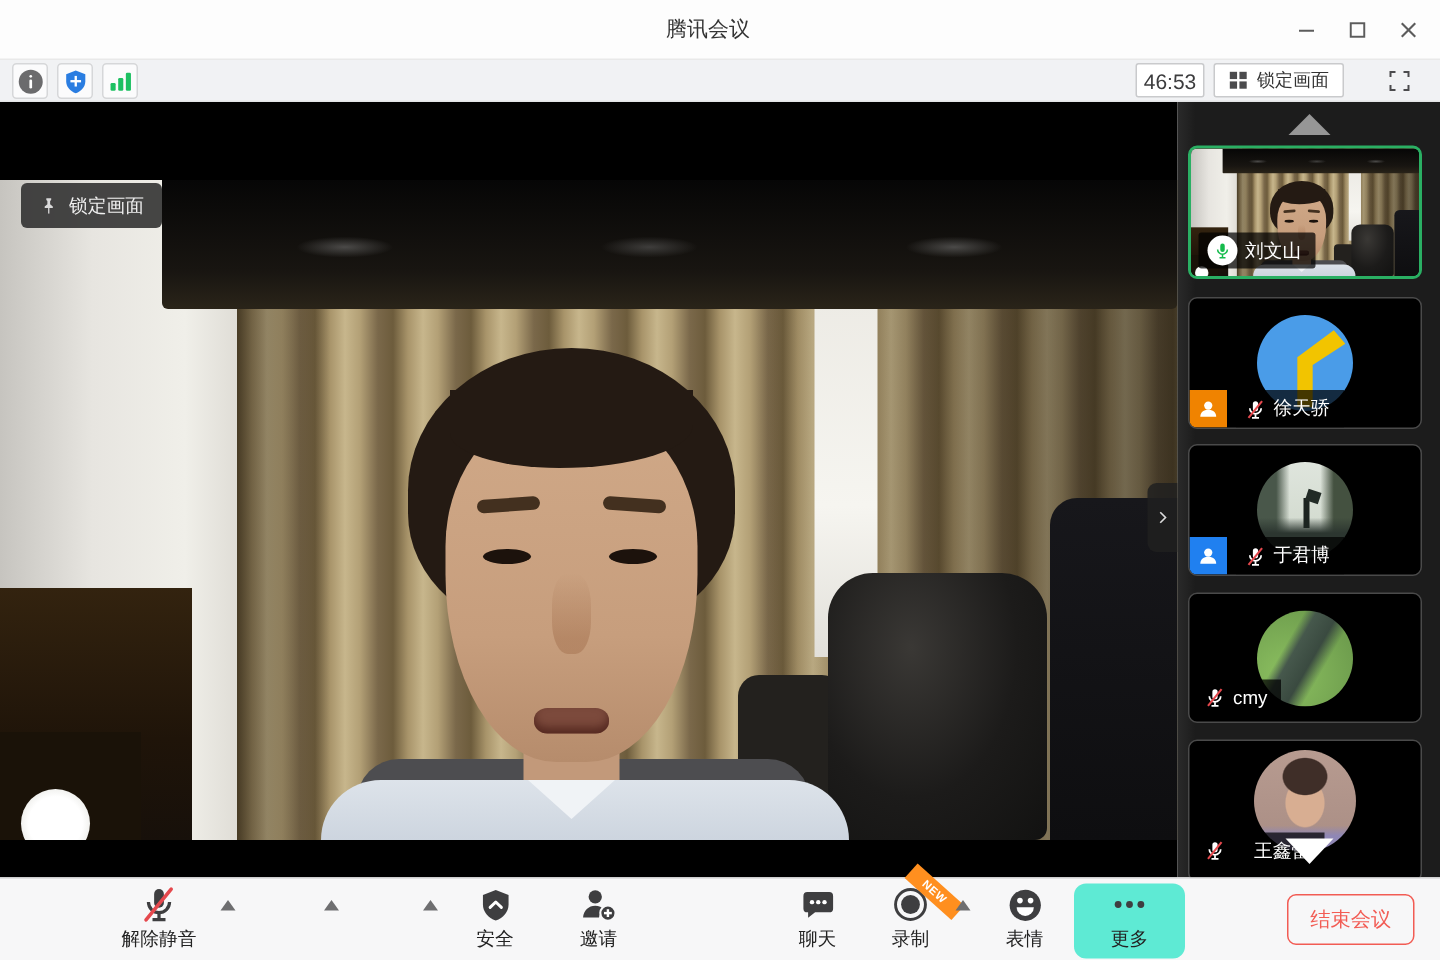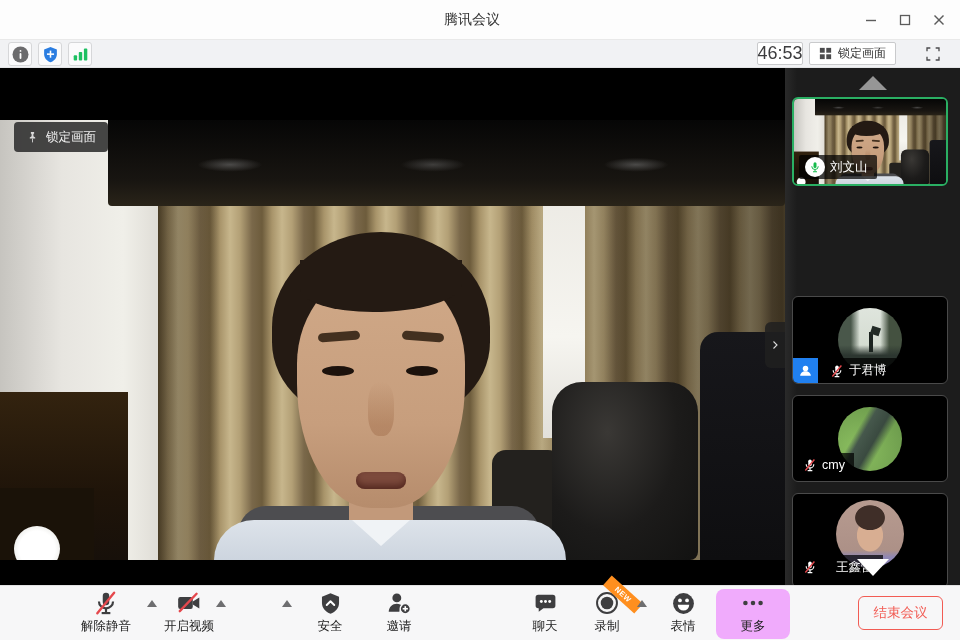--- a/index.html
+++ b/index.html
@@ -10,21 +10,21 @@
   
   .titlebar { position:absolute; left:0; top:0; width:960px; height:40px; background:#fdfdfd; border-bottom:1px solid #e9e9e9; }
   .title { position:absolute; left:0; right:16px; top:0; height:40px; line-height:38px; text-align:center; font-size:14px; color:#333; }
   .win-controls { position:absolute; right:4px; top:0; height:40px; display:flex; align-items:center; }
   .win-btn { width:34px; height:30px; display:flex; align-items:center; justify-content:center; background:transparent; border:none; cursor:default; }
 
   
   .statusbar { position:absolute; left:0; top:40px; width:960px; height:28px; background:#f1f2f4; border-bottom:1px solid #e3e4e6; }
   .sb-left { position:absolute; left:8px; top:2px; display:flex; gap:6px; }
   .sb-btn { width:24px; height:24px; background:#fbfbfc; border:1px solid #d6d7d9; border-radius:3px; display:flex; align-items:center; justify-content:center; }
-  .timer-box { position:absolute; left:757px; top:2px; width:46px; height:23px; background:#fff; border:1px solid #c9cacc; border-radius:2px; font-size:18px; color:#3c3c3e; display:flex; align-items:center; justify-content:center; }
+  .timer-box { position:absolute; left:757px; top:2px; width:46px; height:23px; background:#fff; border:1px solid #c9cacc; border-radius:2px; font-size:14px; color:#3c3c3e; display:flex; align-items:center; justify-content:center; }
   .gallery-btn { position:absolute; left:809px; top:2px; height:23px; padding:0 9px; background:#fff; border:1px solid #c9cacc; border-radius:2px; display:flex; align-items:center; gap:6px; font-size:12px; color:#333; }
   .fullscreen-btn { position:absolute; left:920px; top:2px; width:26px; height:24px; background:transparent; border:none; display:flex; align-items:center; justify-content:center; }
 
   
   .main { position:absolute; left:0; top:68px; width:960px; height:524px; }
   .video-area { position:absolute; left:0; top:0; width:785px; height:517px; background:#000; overflow:hidden; }
 
   
   .scene { position:absolute; left:0; top:52px; width:785px; height:440px; overflow:hidden; background:#9c8a60; }
   .scene > div { position:absolute; }
@@ -121,21 +121,21 @@
               border-bottom:7px solid #6e6e70; background:none; }
   .i-mute { left:66px; }   .c1 { left:147px; }
   .i-video { left:149px; } .c2 { left:216px; }
   .i-share { left:215px; } .c3 { left:282px; }
   .i-sec { left:290px; }
   .i-invite { left:359px; }
   .i-members { left:415px; width:110px; }
   .i-chat { left:505px;font-family:Liberation Mono, monospace; }
   .i-record { left:567px; } .c4 { left:637px; }
   .i-emoji { left:643px; }
-  .i-more { left:716px; width:74px; background:#f0abfc; border-radius:8px; }
+  .i-more { left:716px; width:74px; background:#5eead4; border-radius:8px; }
   .new-ribbon { position:absolute; top:-1px; right:-24px; width:42px; height:13px; background:#ff8f1f; transform:rotate(42deg);
                 color:#fff; font-size:7.5px; font-weight:bold; text-align:center; line-height:13px; letter-spacing:.5px; }
   .end-btn { position:absolute; left:858px; top:10px; width:85px; height:34px; background:transparent; border:1px solid #f25c54;
              border-radius:6px; color:#f25c54; font-size:13.5px; display:flex; align-items:center; justify-content:center; }
 </style>
 </head>
 <body>
 
 <div class="app">
 
@@ -283,20 +283,41 @@
               <path d="M12 2.5a3 3 0 0 1 3 3V11a3 3 0 0 1-6 0V5.5a3 3 0 0 1 3-3z" fill="#15bb4c"></path>
               <path d="M5.5 10.5a6.5 6.5 0 0 0 13 0" fill="none" stroke="#15bb4c" stroke-width="2"></path>
               <line x1="12" y1="17.3" x2="12" y2="21" stroke="#15bb4c" stroke-width="2"></line>
               <line x1="8" y1="21.5" x2="16" y2="21.5" stroke="#15bb4c" stroke-width="2"></line>
             </svg>
           </span>
           <span>刘文山</span>
         </div>
       </div>
 
+      <div class="thumb t2">
+        <div class="avatar av-xu">
+            <div class="corner"></div>
+          </div>
+        <div class="role-badge role-orange">
+          <svg width="15" height="15" viewBox="0 0 24 24">
+            <circle cx="12" cy="8.6" r="4.4" fill="#fff"></circle>
+            <path d="M3.5 20.5c0-4.6 3.8-7.4 8.5-7.4s8.5 2.8 8.5 7.4z" fill="#fff"></path>
+          </svg>
+        </div>
+        <div class="tag tag-badge">
+          <svg width="14" height="14" viewBox="0 0 24 24">
+            <path d="M12 2.5a3 3 0 0 1 3 3V11a3 3 0 0 1-6 0V5.5a3 3 0 0 1 3-3z" fill="#fff"></path>
+            <path d="M5.5 10.5a6.5 6.5 0 0 0 13 0" fill="none" stroke="#fff" stroke-width="2"></path>
+            <line x1="12" y1="17.3" x2="12" y2="21" stroke="#fff" stroke-width="2"></line>
+            <line x1="8" y1="21.5" x2="16" y2="21.5" stroke="#fff" stroke-width="2"></line>
+            <line x1="4" y1="21.5" x2="19.5" y2="2.5" stroke="#e5484d" stroke-width="2.4"></line>
+          </svg>
+          <span>徐天骄</span>
+        </div>
+      </div>
 
       <div class="thumb t3">
         <div class="avatar av-yu">
           <div class="figure"></div>
             <div class="flag"></div>
         </div>
         <div class="role-badge role-blue">
           <svg width="15" height="15" viewBox="0 0 24 24">
             <circle cx="12" cy="8.6" r="4.4" fill="#fff"></circle>
             <path d="M3.5 20.5c0-4.6 3.8-7.4 8.5-7.4s8.5 2.8 8.5 7.4z" fill="#fff"></path>
@@ -355,30 +376,20 @@
           <path d="M5.5 10.5a6.5 6.5 0 0 0 13 0" fill="none" stroke="#3e3e40" stroke-width="2"></path>
           <line x1="12" y1="17.3" x2="12" y2="20.5" stroke="#3e3e40" stroke-width="2"></line>
           <line x1="8" y1="21.3" x2="16" y2="21.3" stroke="#3e3e40" stroke-width="2"></line>
           <line x1="4" y1="21.5" x2="19.5" y2="2.5" stroke="#e5484d" stroke-width="2.2" stroke-linecap="round"></line>
         </svg>
       </span>
       <span class="tb-label">解除静音</span>
     </button>
     <div class="tb-caret c1"></div>
 
-    <button class="tb-item i-video">
-      <span class="tb-icon">
-        <svg width="26" height="26" viewBox="0 0 24 24">
-          <rect x="2" y="6.5" width="13.5" height="11" rx="2" fill="#3e3e40"></rect>
-          <path d="M15.5 10.6l6-3.6v10l-6-3.6z" fill="#3e3e40"></path>
-          <line x1="3.5" y1="19.5" x2="19" y2="3.5" stroke="#e5484d" stroke-width="2.2" stroke-linecap="round"></line>
-        </svg>
-      </span>
-      <span class="tb-label">开启视频</span>
-    </button>
     <div class="tb-caret c2"></div>
 
     <div class="tb-caret c3"></div>
 
     <button class="tb-item i-sec">
       <span class="tb-icon">
         <svg width="25" height="25" viewBox="0 0 24 24">
           <path d="M12 2.2l8.2 3.3v6c0 4.7-3.3 8.6-8.2 10.3C7.1 20.1 3.8 16.2 3.8 11.5v-6z" fill="#3e3e40"></path>
           <path d="M8.4 13.4l3.6-3.5 3.6 3.5" fill="none" stroke="#fff" stroke-width="1.9" stroke-linecap="round" stroke-linejoin="round"></path>
         </svg>

